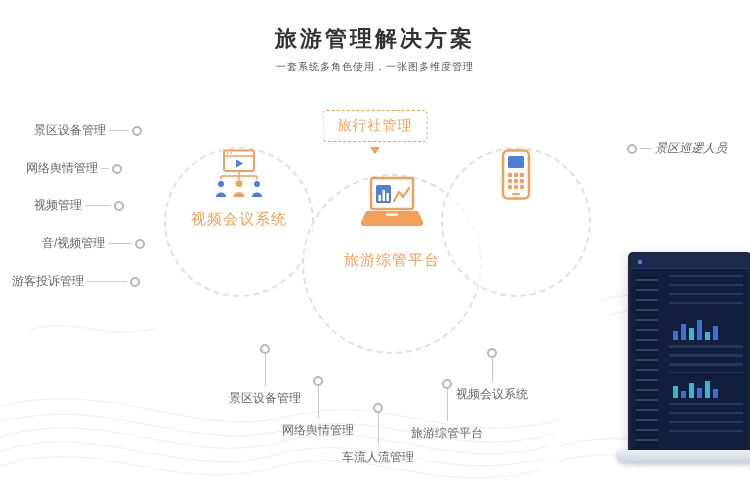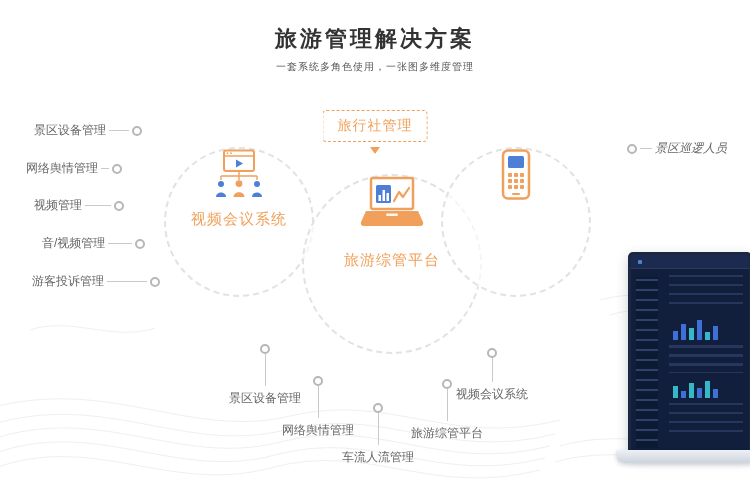--- a/index.html
+++ b/index.html
@@ -152,21 +152,21 @@
   <div class="side-label" style="top:197px;left:34px;">
     <span>视频管理</span>
     <span class="hline" style="width:26px;"></span>
     <span class="dot"></span>
   </div>
   <div class="side-label" style="top:235px;left:26px;margin-left:16px;">
     <span>音/视频管理</span>
     <span class="hline" style="width:24px;"></span>
     <span class="dot"></span>
   </div>
-  <div class="side-label" style="top:273px;left:32px;">
+  <div class="side-label" style="top:273px;left:12px;">
     <span>游客投诉管理</span>
     <span class="hline" style="width:40px;"></span>
     <span class="dot"></span>
   </div>
 
   <div class="side-label" style="top:140px;left:627px;font-style:italic;">
     <span class="dot"></span>
     <span class="hline" style="width:12px;"></span>
     <span>景区巡逻人员</span>
   </div>

